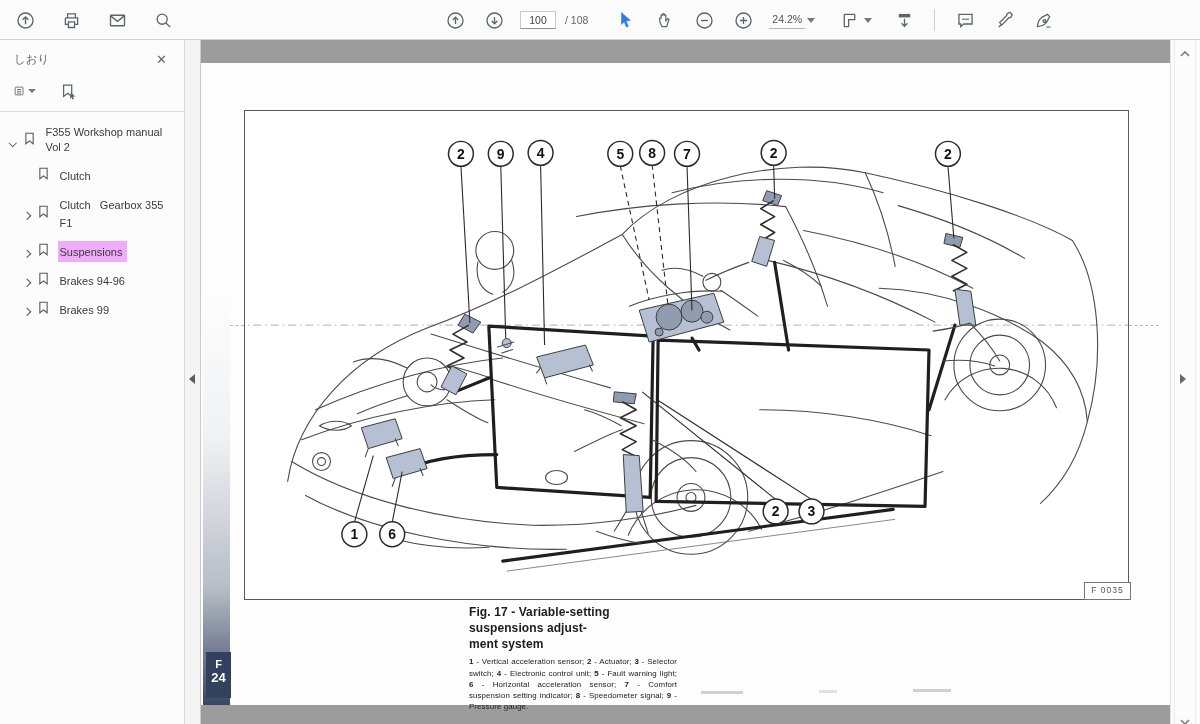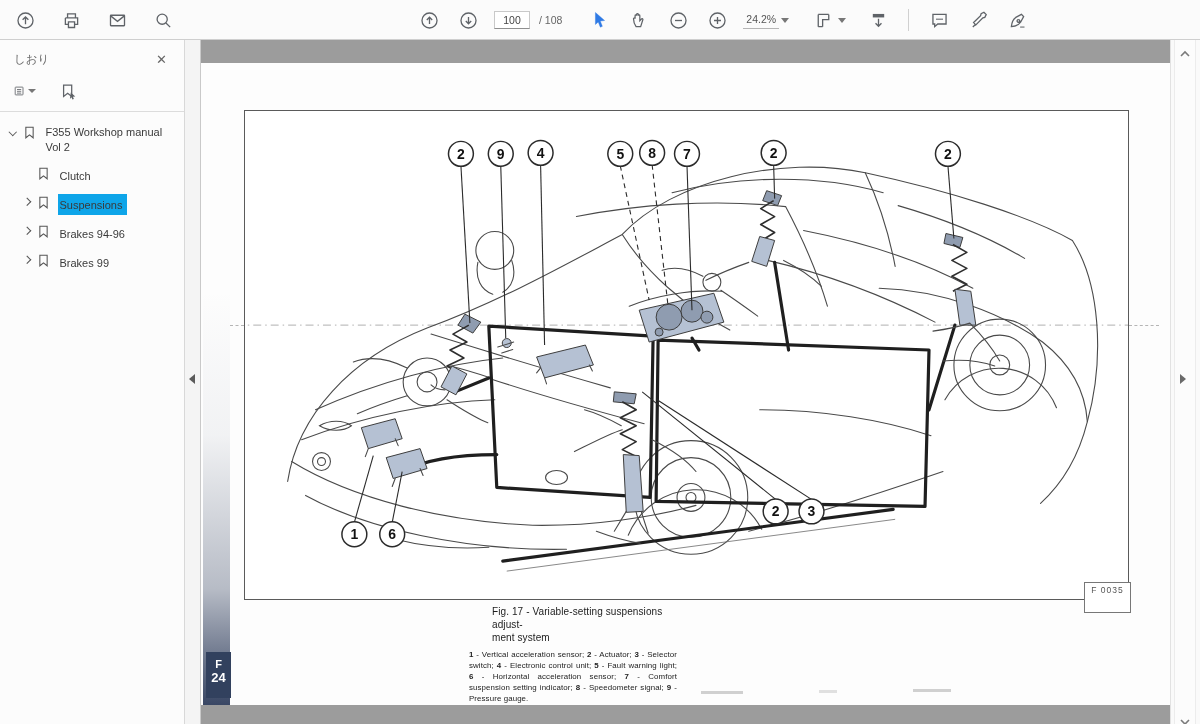--- a/index.html
+++ b/index.html
@@ -3,21 +3,21 @@
 <meta charset="utf-8">
 <style>
   * { margin:0; padding:0; box-sizing:border-box; }
   html,body { width:1200px; height:724px; overflow:hidden; background:#fff;
               font-family:"Liberation Sans", sans-serif; }
 
   
   .toolbar { position:absolute; left:0; top:0; width:1200px; height:40px;
              background:#fbfbfb; border-bottom:1px solid #cfcfcf; z-index:30; }
   .tb-left { position:absolute; left:12px; top:0; height:40px; display:flex; align-items:center; gap:20px; }
-  .tb-center { position:absolute; left:416px; top:0; height:40px; display:flex; align-items:center; gap:13px; }
+  .tb-center { position:absolute; left:442px; top:0; height:40px; display:flex; align-items:center; gap:13px; }
   .tbtn { display:flex; align-items:center; justify-content:center; width:26px; height:26px; cursor:pointer; }
   .tbtn svg { stroke:#5f6368; fill:none; stroke-width:1.5; }
   .tb-sep { width:1px; height:22px; background:#d0d0d0; margin:0 4px; }
   .pagebox { width:36px; height:18px; border:1px solid #c9c9c9; border-bottom:1px solid #8f8f8f;
              background:#fff; font-size:10.5px; color:#444; text-align:center; line-height:17px; }
   .pagetotal { font-size:10.5px; color:#666; margin-left:-4px; }
   .zoomval { font-size:10.5px; color:#555; border-bottom:1px solid #b5b5b5; padding:2px 3px 3px; }
   .caret { width:0; height:0; border-left:4px solid transparent; border-right:4px solid transparent;
            border-top:5px solid #777; display:inline-block; margin-left:2px; }
 
@@ -25,23 +25,23 @@
   .main { position:absolute; left:0; top:40px; width:1200px; height:684px; display:flex; }
 
   
   .sidebar { width:185px; height:684px; background:#fcfcfc; border-right:1px solid #d8d8d8; position:relative; }
   .sb-head { display:flex; justify-content:space-between; padding:12px 14px 6px 14px; }
   .sb-title { font-size:11.5px; color:#6b6b6b; }
   .sb-close { font-size:13px; color:#666; cursor:pointer; padding:0 3px; }
   .sb-tools { display:flex; align-items:center; gap:22px; padding:8px 14px 10px 14px; border-bottom:1px solid #dcdcdc; }
   .sb-tools .tbtn { width:22px; height:20px; }
   .bk-list { padding:8px 4px 0 6px; }
-  .bk-row { display:flex; align-items:flex-start; padding:4px 2px; cursor:pointer; border-radius:2px; }
+  .bk-row { display:flex; align-items:center; padding:4px 2px; cursor:pointer; border-radius:2px; }
   .bk-row.child { padding-left:16px; }
-  .bk-row.selected .bk-label-wrap { background:#0ea5e9; }
+  .bk-row.selected .bk-label-wrap { background:#f0abfc; }
   .chev { width:5.5px; height:5.5px; border-right:1.4px solid #555; border-bottom:1.4px solid #555;
           display:inline-block; margin:5px 7px 0 2px; flex:0 0 auto; }
   .chev.right { transform:rotate(-45deg); }
   .chev.down { transform:rotate(45deg); }
   .chev.blank { border:none; }
   .bk-ribbon { flex:0 0 auto; margin:1px 8px 0 0; }
   .bk-label-wrap { padding:1px 4px 2px 2px; }
   .bk-label { font-size:11px; color:#3a3a3a; line-height:1.35; white-space:pre-wrap; }
 
   
@@ -62,29 +62,29 @@
                background:linear-gradient(to bottom, rgba(52,66,95,0) 0%, rgba(52,66,95,0.06) 35%,
                           rgba(52,66,95,0.35) 72%, rgba(47,61,92,0.95) 100%); }
   .ftab { position:absolute; left:5px; top:612px; width:25px; height:46px; background:#32415e;
           color:#fff; text-align:center; font-weight:bold; padding-top:6px; }
   .ftab .l1 { font-size:11px; line-height:12px; }
   .ftab .l2 { font-size:13px; line-height:15px; }
 
   .fig-frame { position:absolute; left:43px; top:70px; width:885px; height:490px;
                border:1px solid #5a5a5a; background:#fff; }
   .fig-frame svg { display:block; }
-  .figcode { position:absolute; left:883px; top:542px; width:47px; height:31px; border:1px solid #777;
+  .figcode { position:absolute; left:883px; top:542px; width:47px; height:18px; border:1px solid #777;
              background:#fff; font-size:8.5px; color:#555; text-align:center; line-height:15px;
              letter-spacing:1px; }
   .regline { position:absolute; top:285px; height:0; border-top:1px dashed #b5b5b5; }
   .regline.l { left:29px; width:14px; }
   .regline.r { left:928px; width:30px; }
 
   .caption { position:absolute; left:268px; top:565px; width:208px; color:#1c1c1c; }
-  .cap-title { font-size:10px; font-weight:normal; line-height:1.32; letter-spacing:0.1px;margin-left:23px; }
+  .cap-title { font-size:12px; font-weight:bold; line-height:1.32; letter-spacing:0.1px; }
   .cap-body { margin-top:4px; font-size:7.9px; line-height:1.42; text-align:justify; letter-spacing:0.1px; color:#222; }
   .cap-body b { font-weight:bold; }
 
   .smudge { position:absolute; height:3px; background:#c4c4c4; opacity:0.8; }
 
   
   .scrolllane { width:30px; height:684px; background:#fafafa; border-left:1px solid #e2e2e2; position:relative; }
   .scrolllane .inner { position:absolute; left:3px; top:0; width:22px; height:684px;
                        border-left:1px solid #ececec; border-right:1px solid #ececec; background:#fcfcfc; }
   .sc-chev { position:absolute; left:8px; cursor:pointer; }
@@ -250,20 +250,27 @@
         </span>
         <span class="bk-label-wrap"><span class="bk-label" style="display:inline-block;width:118px;">F355 Workshop manual Vol 2</span></span>
       </div>
       <div id="bk-children">
           <div class="bk-row child">
             <span class="chev blank"></span>
             <span class="bk-ribbon"><svg width="13" height="15" viewBox="0 0 16 16">
                 <path d="M3.5 1.5 h9 v13 l-4.5-3.6 -4.5 3.6 Z" fill="none" stroke="#555" stroke-width="1.3"></path>
               </svg></span>
             <span class="bk-label-wrap"><span class="bk-label">Clutch</span></span>
+          </div>
+          <div class="bk-row child">
+            <span class="chev right"></span>
+            <span class="bk-ribbon"><svg width="13" height="15" viewBox="0 0 16 16">
+                <path d="M3.5 1.5 h9 v13 l-4.5-3.6 -4.5 3.6 Z" fill="none" stroke="#555" stroke-width="1.3"></path>
+              </svg></span>
+            <span class="bk-label-wrap"><span class="bk-label">Clutch   Gearbox 355 F1</span></span>
           </div>
           <div class="bk-row child selected">
             <span class="chev right"></span>
             <span class="bk-ribbon"><svg width="13" height="15" viewBox="0 0 16 16">
                 <path d="M3.5 1.5 h9 v13 l-4.5-3.6 -4.5 3.6 Z" fill="none" stroke="#555" stroke-width="1.3"></path>
               </svg></span>
             <span class="bk-label-wrap"><span class="bk-label">Suspensions</span></span>
           </div>
           <div class="bk-row child">
             <span class="chev right"></span>

